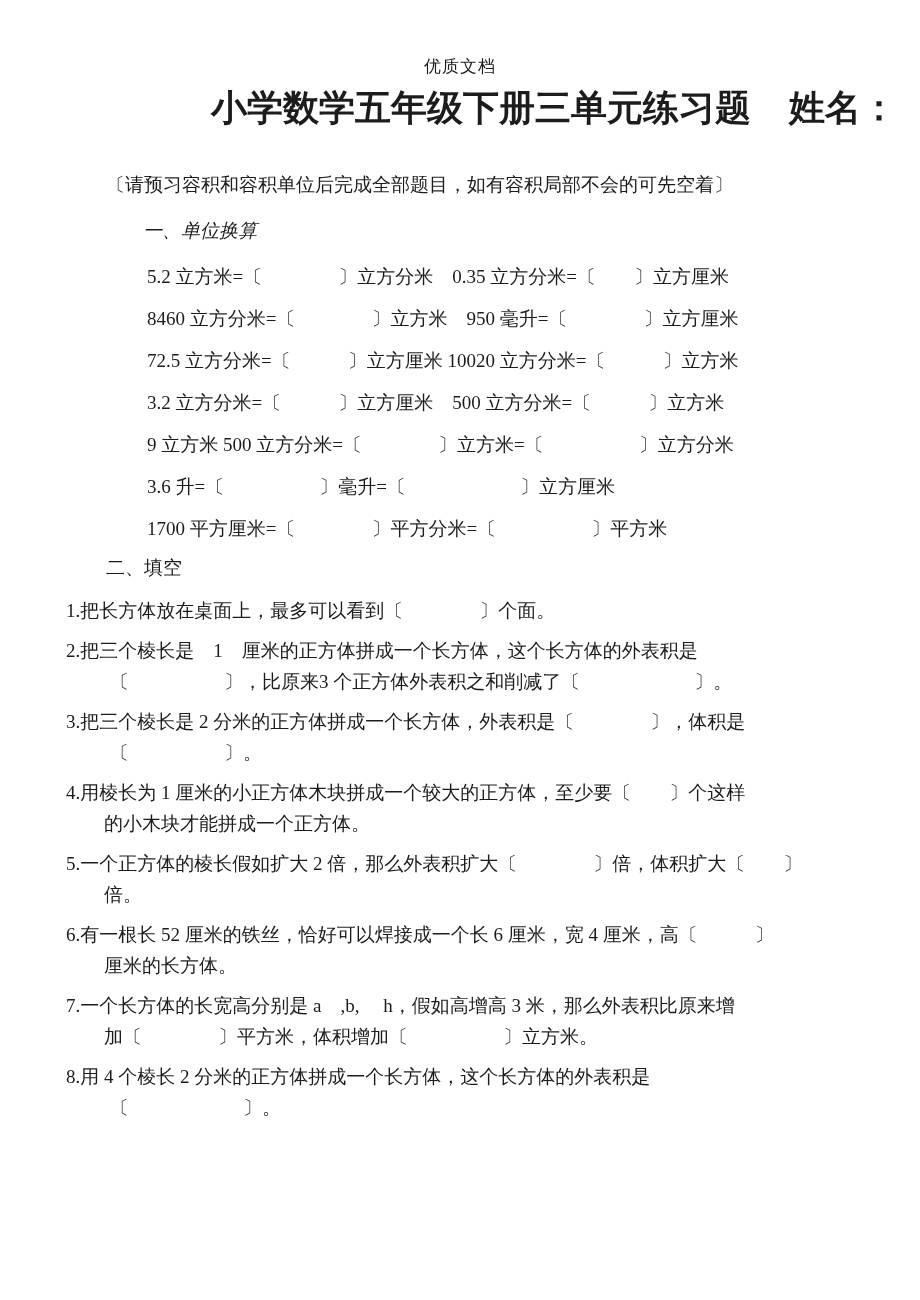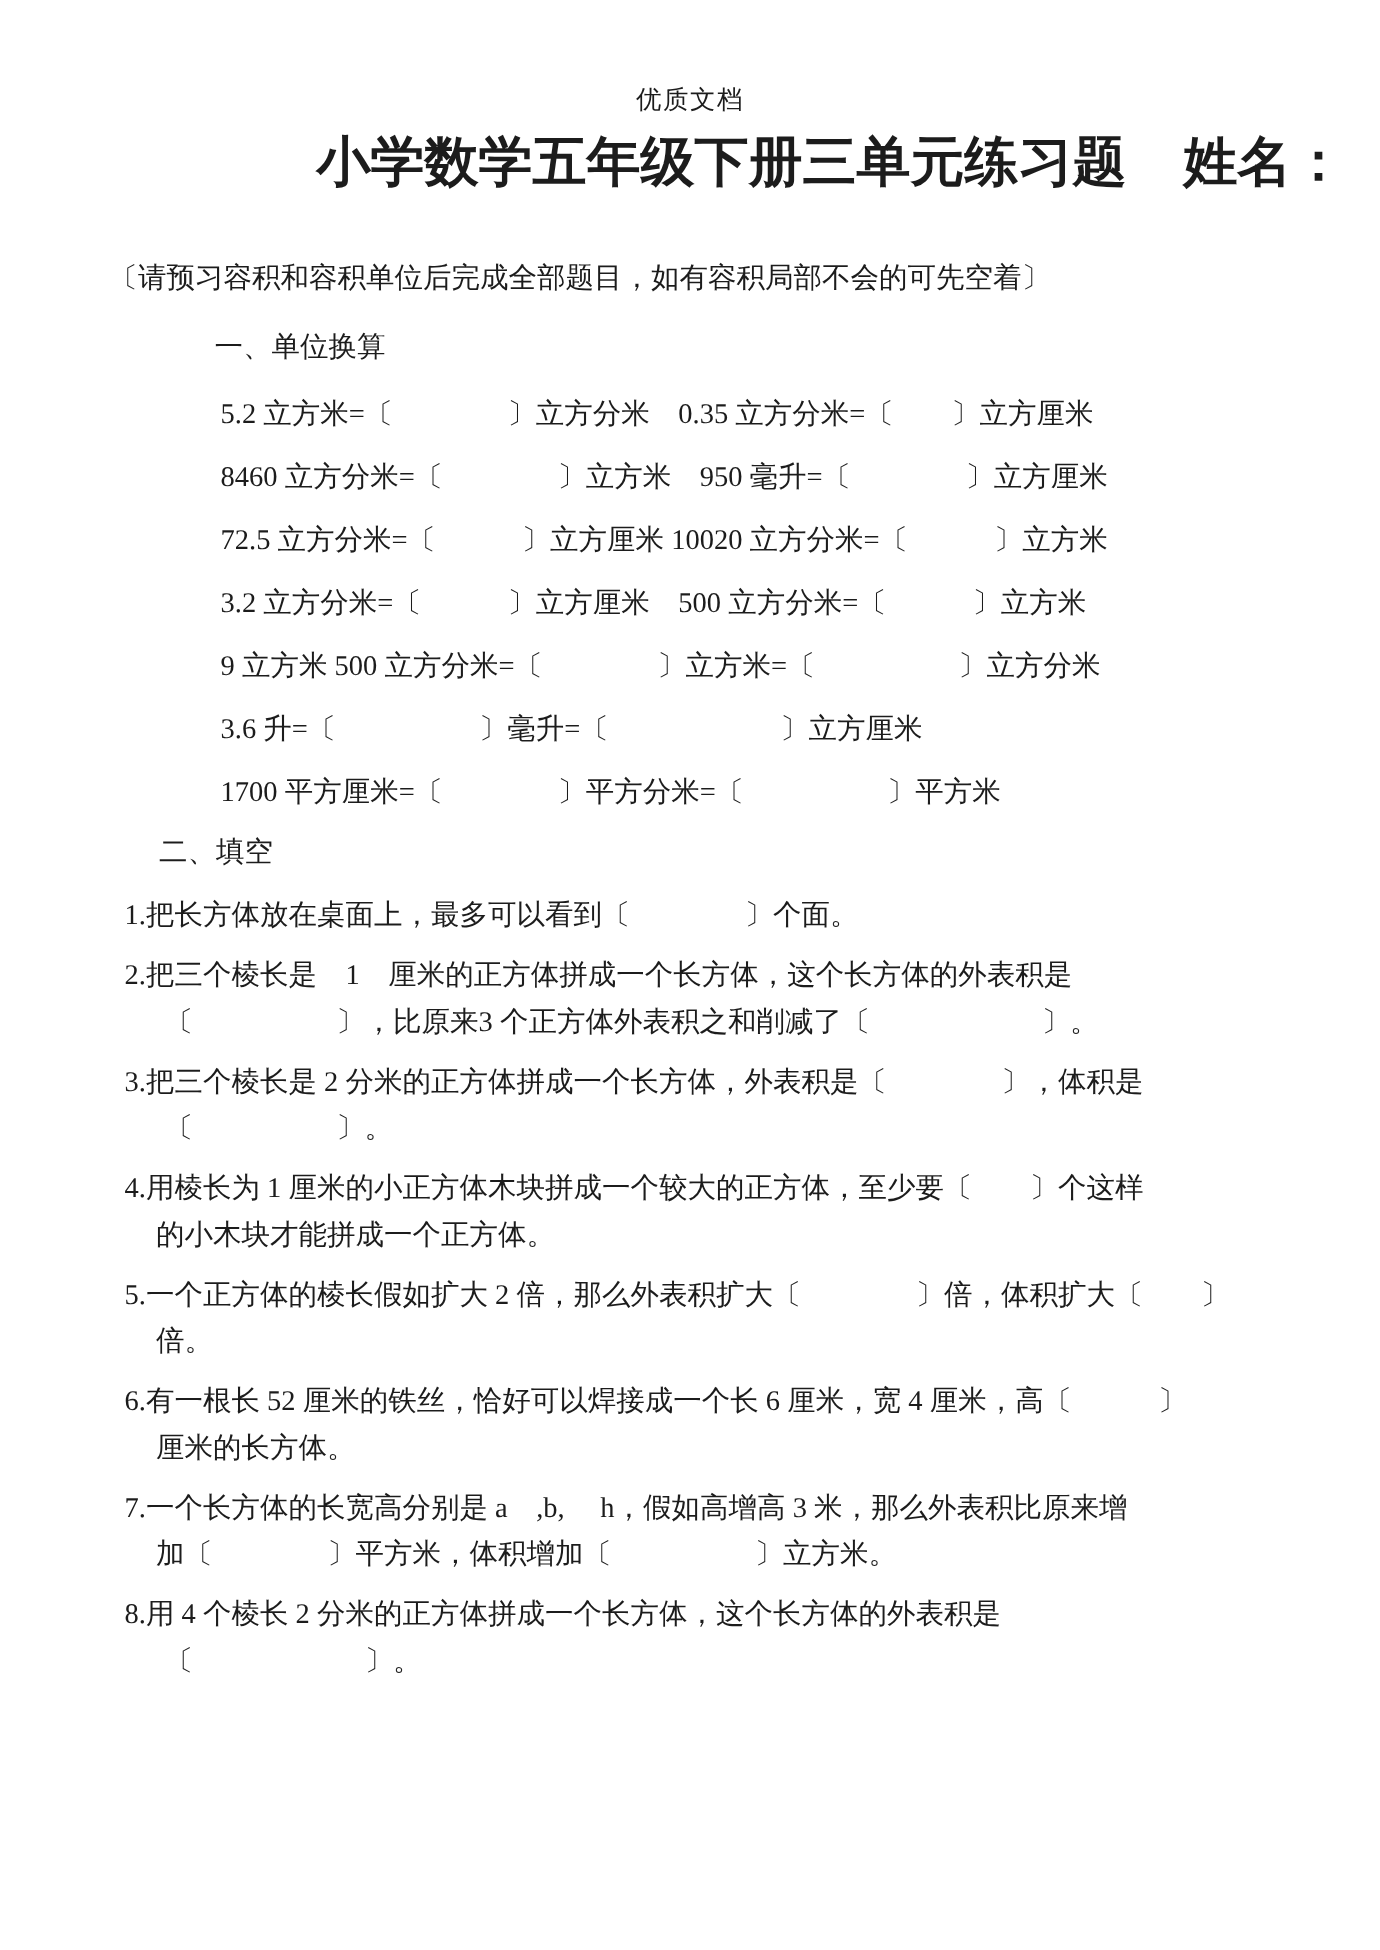--- a/index.html
+++ b/index.html
@@ -25,27 +25,28 @@
   .title-row {
     margin: 6px 0 0 211px;
     font-size: 36px;
     font-weight: bold;
     white-space: nowrap;
   }
   .name-label {
     margin-left: 38px;
   }
   .note {
-    margin: 39px 0 0 73px;
+    margin: 39px 0 0 106px;
     font-size: 19px;
     white-space: nowrap;
   }
   .sec1-heading {
     margin: 20px 0 0 143px;
     font-size: 19px;
+    font-style: italic;
   }
   .conv-lines {
     margin-top: 12px;
   }
   .conv-line {
     height: 42px;
     line-height: 42px;
     margin-left: 147px;
     font-size: 19px;
     white-space: nowrap;
@@ -60,21 +61,21 @@
   .fill-item {
     margin-bottom: 9px;
   }
   .fill-line {
     line-height: 31px;
     margin-left: 104px;
     font-size: 19px;
     white-space: nowrap;
   }
   .fill-line.first {
-    margin-left: 83px;
+    margin-left: 66px;
   }
   .fill-line.hang {
     margin-left: 110px;
   }
 </style>
 </head>
 <body>
 
 <div class="page">
 

